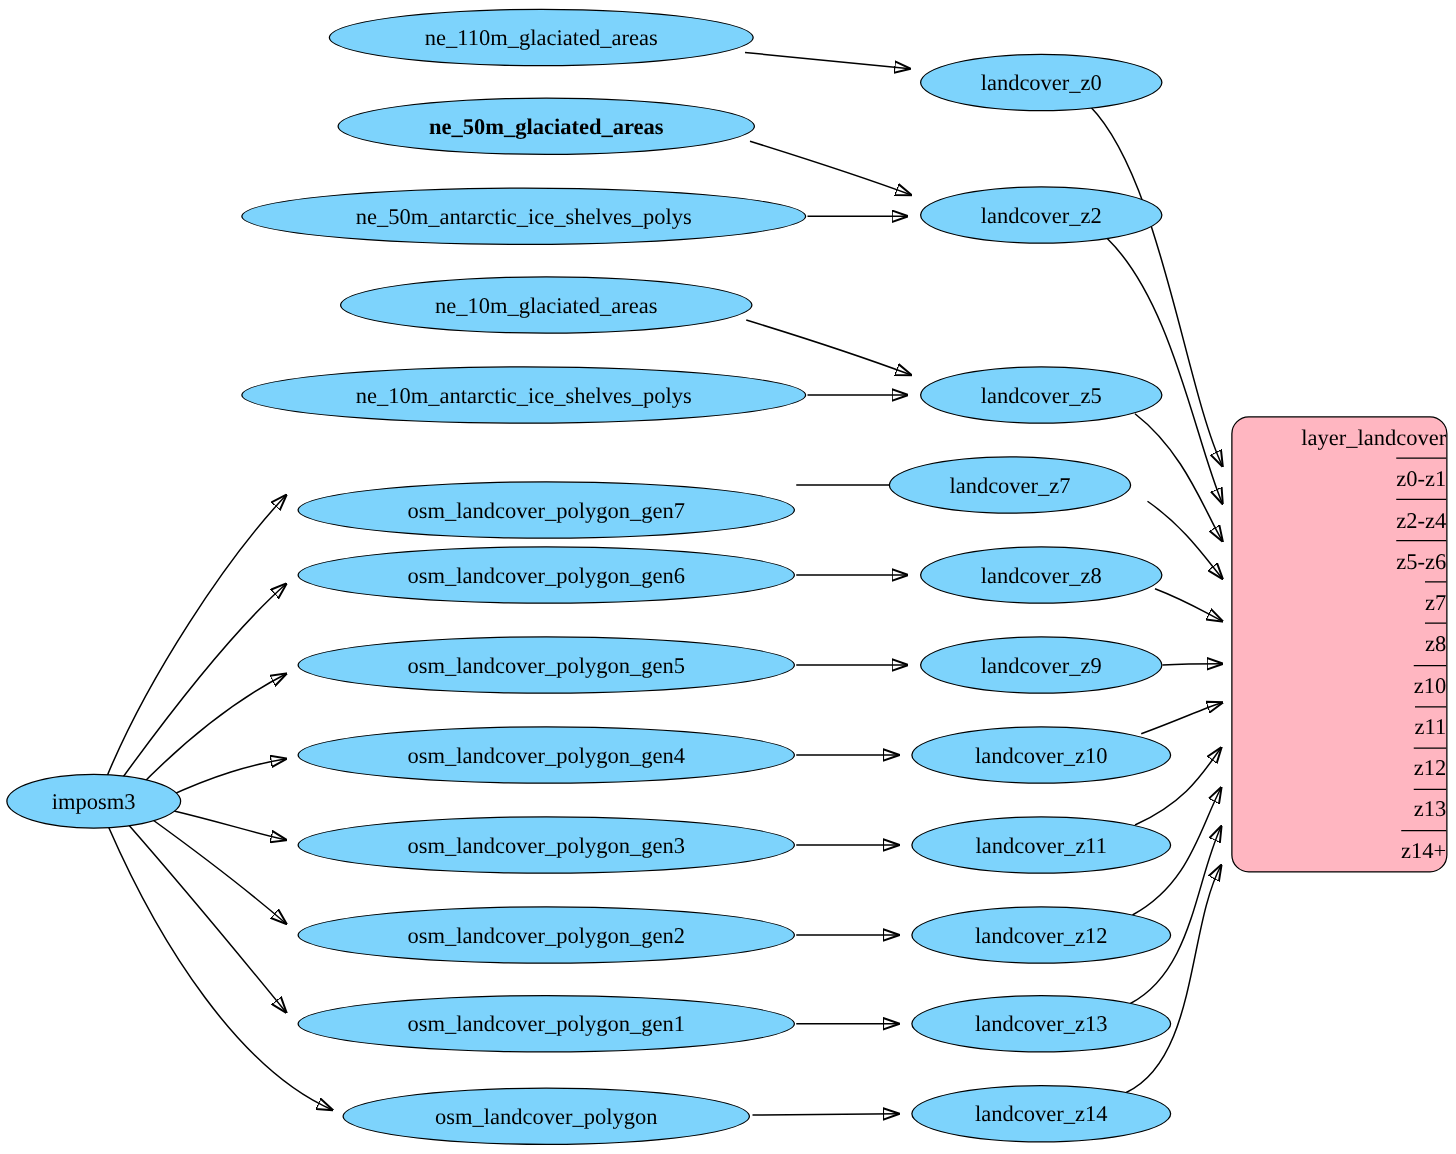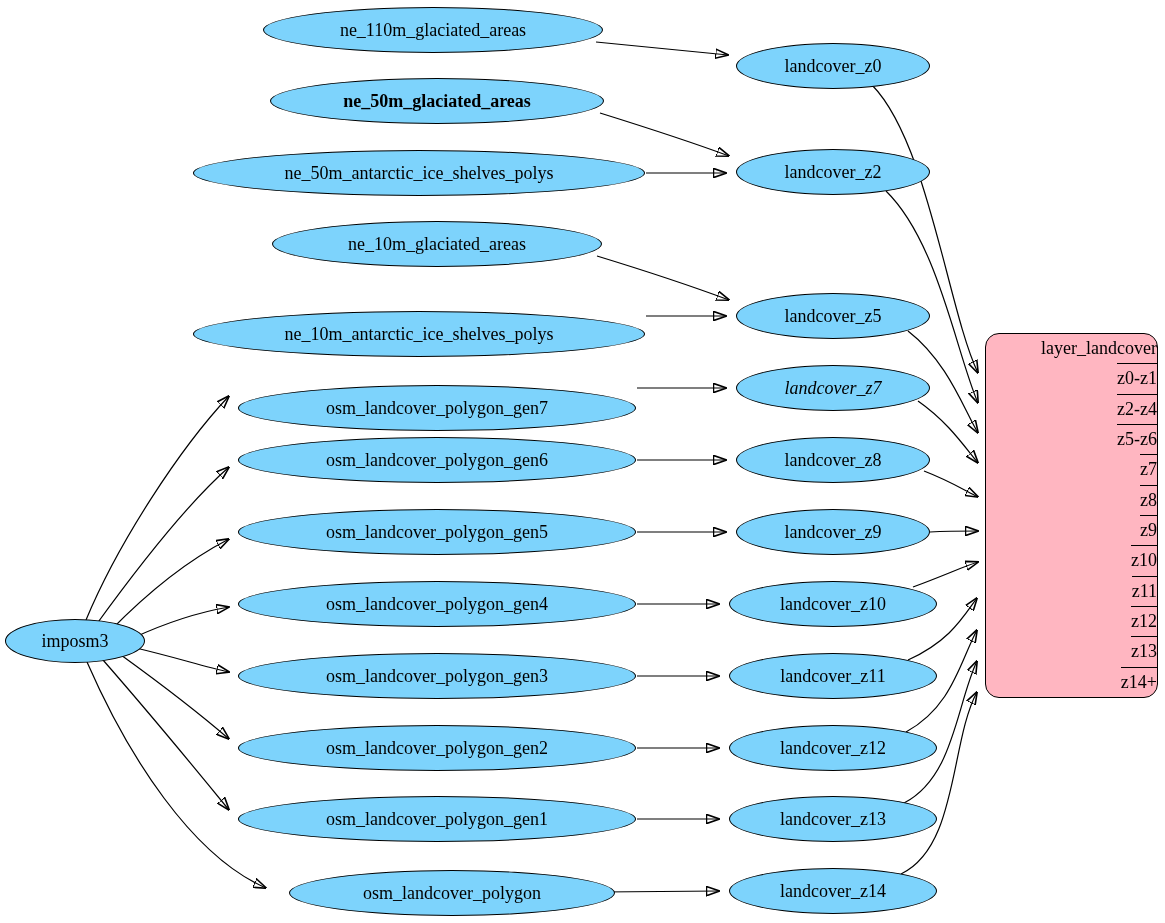--- a/index.html
+++ b/index.html
@@ -73,50 +73,49 @@
     <path d="M 904,803 C 954,777 956,706 977,661" marker-end="url(#arrow)"></path>
     <path d="M 901,874 C 958,847 950,742 977,692" marker-end="url(#arrow)"></path>
   </svg>
 
   <div class="node" style="left:5px;top:619px;width:140px;height:44px;">imposm3</div>
 
   <div class="node" style="left:263px;top:7px;width:340px;height:46px;">ne_110m_glaciated_areas</div>
   <div class="node" style="left:270px;top:78px;width:334px;height:46px;font-weight:bold;">ne_50m_glaciated_areas</div>
   <div class="node" style="left:193px;top:150px;width:452px;height:46px;">ne_50m_antarctic_ice_shelves_polys</div>
   <div class="node" style="left:272px;top:221px;width:330px;height:46px;">ne_10m_glaciated_areas</div>
-  <div class="node" style="left:193px;top:311px;width:452px;height:46px;text-align:center;">ne_10m_antarctic_ice_shelves_polys</div>
+  <div class="node" style="left:193px;top:293px;width:452px;height:46px;text-align:center;">ne_10m_antarctic_ice_shelves_polys</div>
   <div class="node" style="left:238px;top:385px;width:398px;height:46px;">osm_landcover_polygon_gen7</div>
   <div class="node" style="left:238px;top:437px;width:398px;height:46px;">osm_landcover_polygon_gen6</div>
   <div class="node" style="left:238px;top:509px;width:398px;height:46px;">osm_landcover_polygon_gen5</div>
   <div class="node" style="left:238px;top:581px;width:398px;height:46px;">osm_landcover_polygon_gen4</div>
   <div class="node" style="left:238px;top:653px;width:398px;height:46px;">osm_landcover_polygon_gen3</div>
   <div class="node" style="left:238px;top:725px;width:398px;height:46px;">osm_landcover_polygon_gen2</div>
   <div class="node" style="left:238px;top:796px;width:398px;height:46px;">osm_landcover_polygon_gen1</div>
-  <div class="node" style="left:289px;top:870px;width:326px;height:46px;font-family:Liberation Serif, serif;">osm_landcover_polygon</div>
+  <div class="node" style="left:274px;top:870px;width:326px;height:46px;font-family:Liberation Serif, serif;">osm_landcover_polygon</div>
 
   <div class="node" style="left:736px;top:43px;width:194px;height:46px;">landcover_z0</div>
   <div class="node" style="left:736px;top:149px;width:194px;height:46px;">landcover_z2</div>
   <div class="node" style="left:736px;top:293px;width:194px;height:46px;">landcover_z5</div>
-  <div class="node" style="left:736px;top:365px;width:194px;height:46px;font-style:italic;">landcover_z7</div>
+  <div class="node" style="left:711px;top:365px;width:194px;height:46px;">landcover_z7</div>
   <div class="node" style="left:736px;top:437px;width:194px;height:46px;">landcover_z8</div>
   <div class="node" style="left:736px;top:509px;width:194px;height:46px;">landcover_z9</div>
   <div class="node" style="left:729px;top:581px;width:208px;height:46px;">landcover_z10</div>
   <div class="node" style="left:729px;top:653px;width:208px;height:46px;">landcover_z11</div>
   <div class="node" style="left:729px;top:725px;width:208px;height:46px;">landcover_z12</div>
   <div class="node" style="left:729px;top:796px;width:208px;height:46px;">landcover_z13</div>
   <div class="node" style="left:729px;top:868px;width:208px;height:46px;">landcover_z14</div>
 
   <div class="record">
     <div class="record-row">layer_landcover</div>
     <div class="record-row">z0-z1</div>
     <div class="record-row">z2-z4</div>
     <div class="record-row">z5-z6</div>
     <div class="record-row">z7</div>
     <div class="record-row">z8</div>
-    <div class="record-row">z9</div>
     <div class="record-row">z10</div>
     <div class="record-row">z11</div>
     <div class="record-row">z12</div>
     <div class="record-row">z13</div>
     <div class="record-row">z14+</div>
   </div>
 
 </div>
 
 </body></html>

